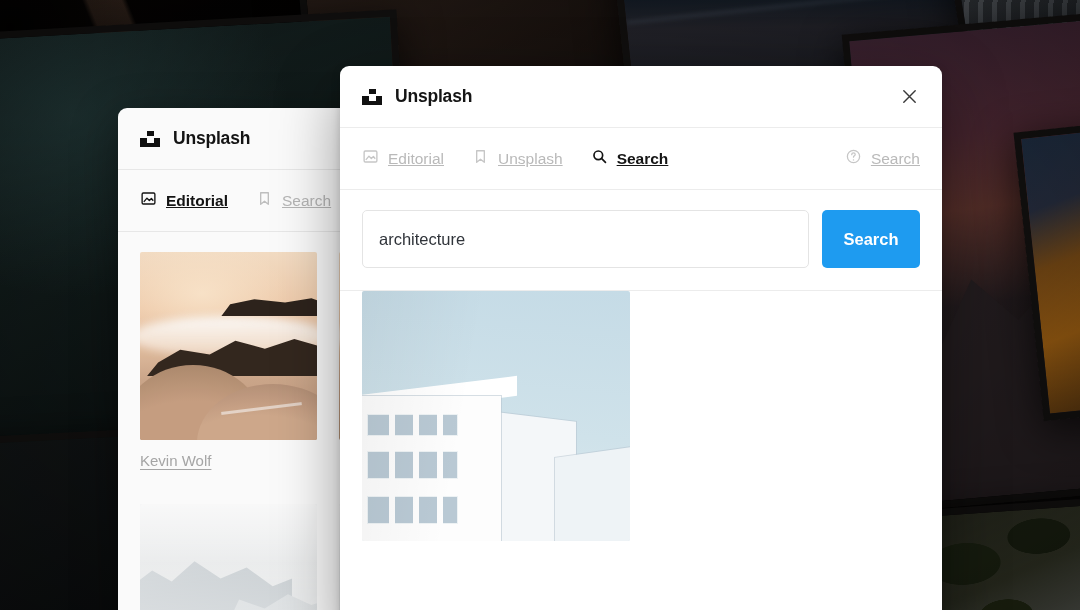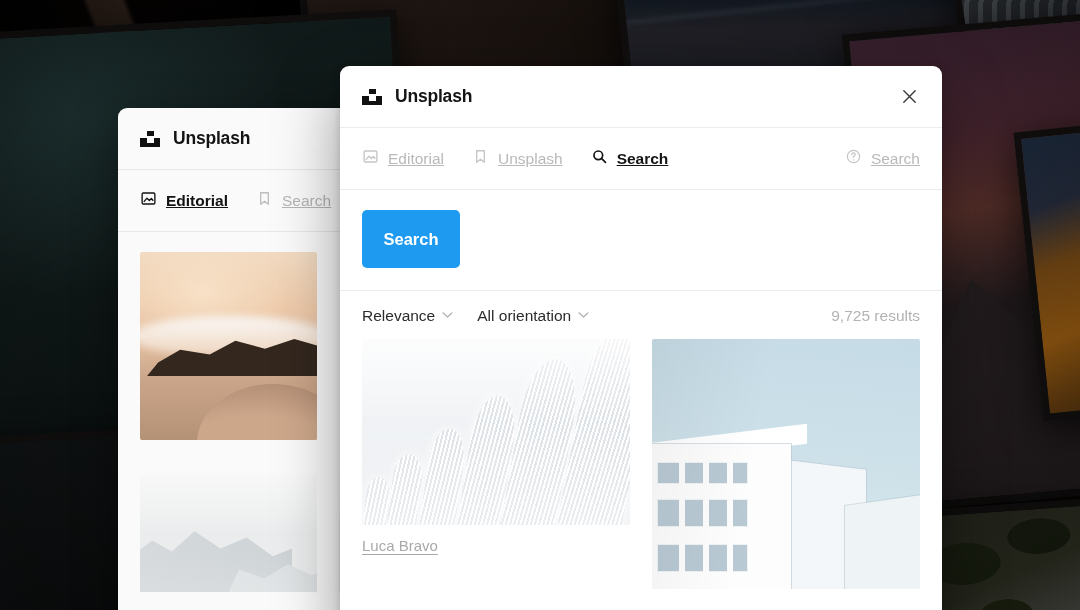--- a/index.html
+++ b/index.html
@@ -458,20 +458,32 @@
           <svg width="17" height="17" viewBox="0 0 20 20" fill="none" stroke="#c2c2c2" stroke-width="1.6">
             <path d="M5.5 3.2h9v13.6l-4.5-3.6-4.5 3.6z" stroke-linejoin="round"></path>
           </svg>
         </span>
         <span class="lbl">Search</span>
       </div>
     </div>
 
     <div class="grid" style="grid-template-columns:1fr 1fr; padding-top:20px;">
 
+      <div class="card">
+        <div class="thumb ph-hills">
+          <div class="glow"></div>
+          <div class="cloud"></div>
+          <div class="ridge r1"></div>
+          <div class="ridge r2"></div>
+          <div class="h1"></div>
+          <div class="h2"></div>
+          <div class="road"></div>
+        </div>
+        <span class="credit">Kevin Wolf</span>
+      </div>
 
       <div class="card">
         <div class="thumb ph-hills" style="height:188px;">
           <div class="glow"></div>
           <div class="cloud"></div>
           <div class="ridge r2"></div>
           <div class="h2"></div>
         </div>
       </div>
     </div>
@@ -552,57 +564,27 @@
             <circle cx="10" cy="10" r="7.2"></circle>
             <path d="M7.9 7.8c0-1.2 1-2 2.1-2 1.2 0 2 .8 2 1.8 0 1.2-1.1 1.5-1.6 2.1-.3.3-.4.7-.4 1.1" stroke-linecap="round"></path>
             <circle cx="10" cy="14" r=".85" fill="#c6c6c6" stroke="none"></circle>
           </svg>
         </span>
         <span class="lbl">Search</span>
       </div>
     </div>
 
     <div class="searchrow">
+      <input class="search-input" type="text" placeholder="Search photos" value="architecture" style="">
       <button class="search-btn" style="background: rgb(30, 155, 240);">Search</button>
     </div>
 
-    <div class="filters">
-      <div class="filter">
-        <span>Relevance</span>
-        <span class="caret">
-          <svg width="11" height="8" viewBox="0 0 12 8" fill="none" stroke="#b0b0b0" stroke-width="1.3">
-            <path d="M1 1.6 L6 6.2 L11 1.6" stroke-linecap="round" stroke-linejoin="round"></path>
-          </svg>
-        </span>
-      </div>
-      <div class="filter">
-        <span>All orientation</span>
-        <span class="caret">
-          <svg width="11" height="8" viewBox="0 0 12 8" fill="none" stroke="#b0b0b0" stroke-width="1.3">
-            <path d="M1 1.6 L6 6.2 L11 1.6" stroke-linecap="round" stroke-linejoin="round"></path>
-          </svg>
-        </span>
-      </div>
-      <div class="results-count">9,725 results</div>
-    </div>
 
     <div class="grid">
 
-      <div class="card">
-        <div class="thumb ph-ribs">
-          <div class="fan f1"></div>
-            <div class="fan f2"></div>
-            <div class="fan f3"></div>
-          <div class="fan f4"></div>
-            <div class="fan f5"></div>
-            <div class="fan f6"></div>
-          <div class="haze"></div>
-        </div>
-        <span class="credit">Luca Bravo</span>
-      </div>
 
       <div class="card">
         <div class="thumb ph-bldg">
           <div class="roof"></div>
           <div class="mass m2"></div>
           <div class="mass m3"></div>
           <div class="mass m1"></div>
           <div class="win wr1"></div>
             <div class="win wr2"></div>
             <div class="win wr3"></div>

